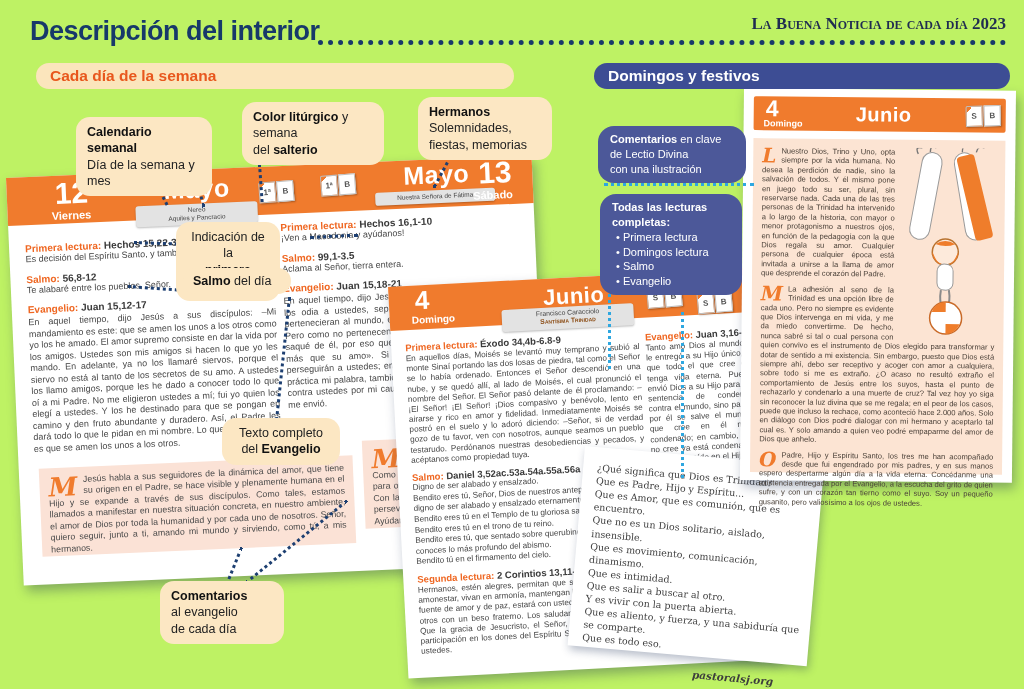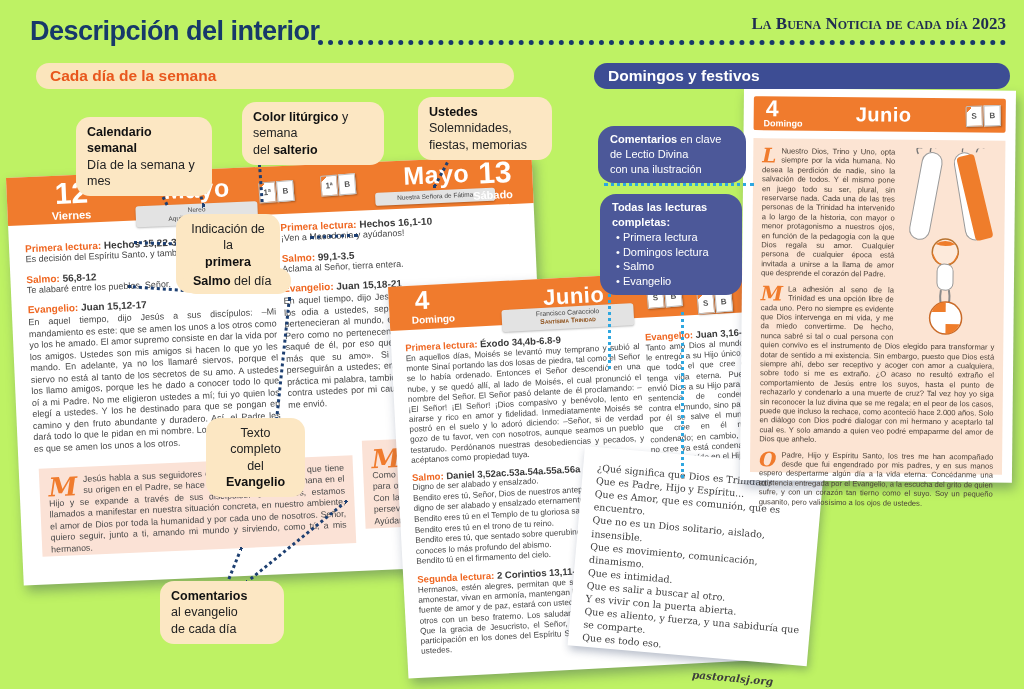--- a/index.html
+++ b/index.html
@@ -223,31 +223,31 @@
 
   <div class="bubble" style="left:76px;top:117px;width:136px">
     <b>Calendario semanal</b><br>
     <span>Día de la semana y mes</span>
   </div>
   <div class="bubble" style="left:242px;top:102px;width:142px">
     <b>Color litúrgico</b><span> y semana</span><br>
     <span>del </span><b>salterio</b>
   </div>
   <div class="bubble" style="left:418px;top:97px;width:134px">
-    <b>Ustedes</b><br>
+    <b>Hermanos</b><br>
     <span>Solemnidades, fiestas, memorias</span>
   </div>
-  <div class="bubble" style="left:176px;top:214px;width:104px;text-align:center">
+  <div class="bubble" style="left:176px;top:222px;width:104px;text-align:center">
     <span>Indicación de la</span><br>
     <b>primera lectura</b>
   </div>
   <div class="bubble" style="left:183px;top:268px;width:108px;padding:5px 10px">
     <b>Salmo</b><span> del día</span>
   </div>
-  <div class="bubble" style="left:206px;top:418px;width:99px;text-align:center">
+  <div class="bubble" style="left:222px;top:418px;width:118px;text-align:center">
     <span>Texto completo</span><br>
     <span>del </span><b>Evangelio</b>
   </div>
   <div class="bubble" style="left:160px;top:581px;width:124px">
     <b>Comentarios</b><br>
     <span>al evangelio</span><br>
     <span>de cada día</span>
   </div>
 
   <div class="nbubble" style="left:598px;top:126px;width:148px">

